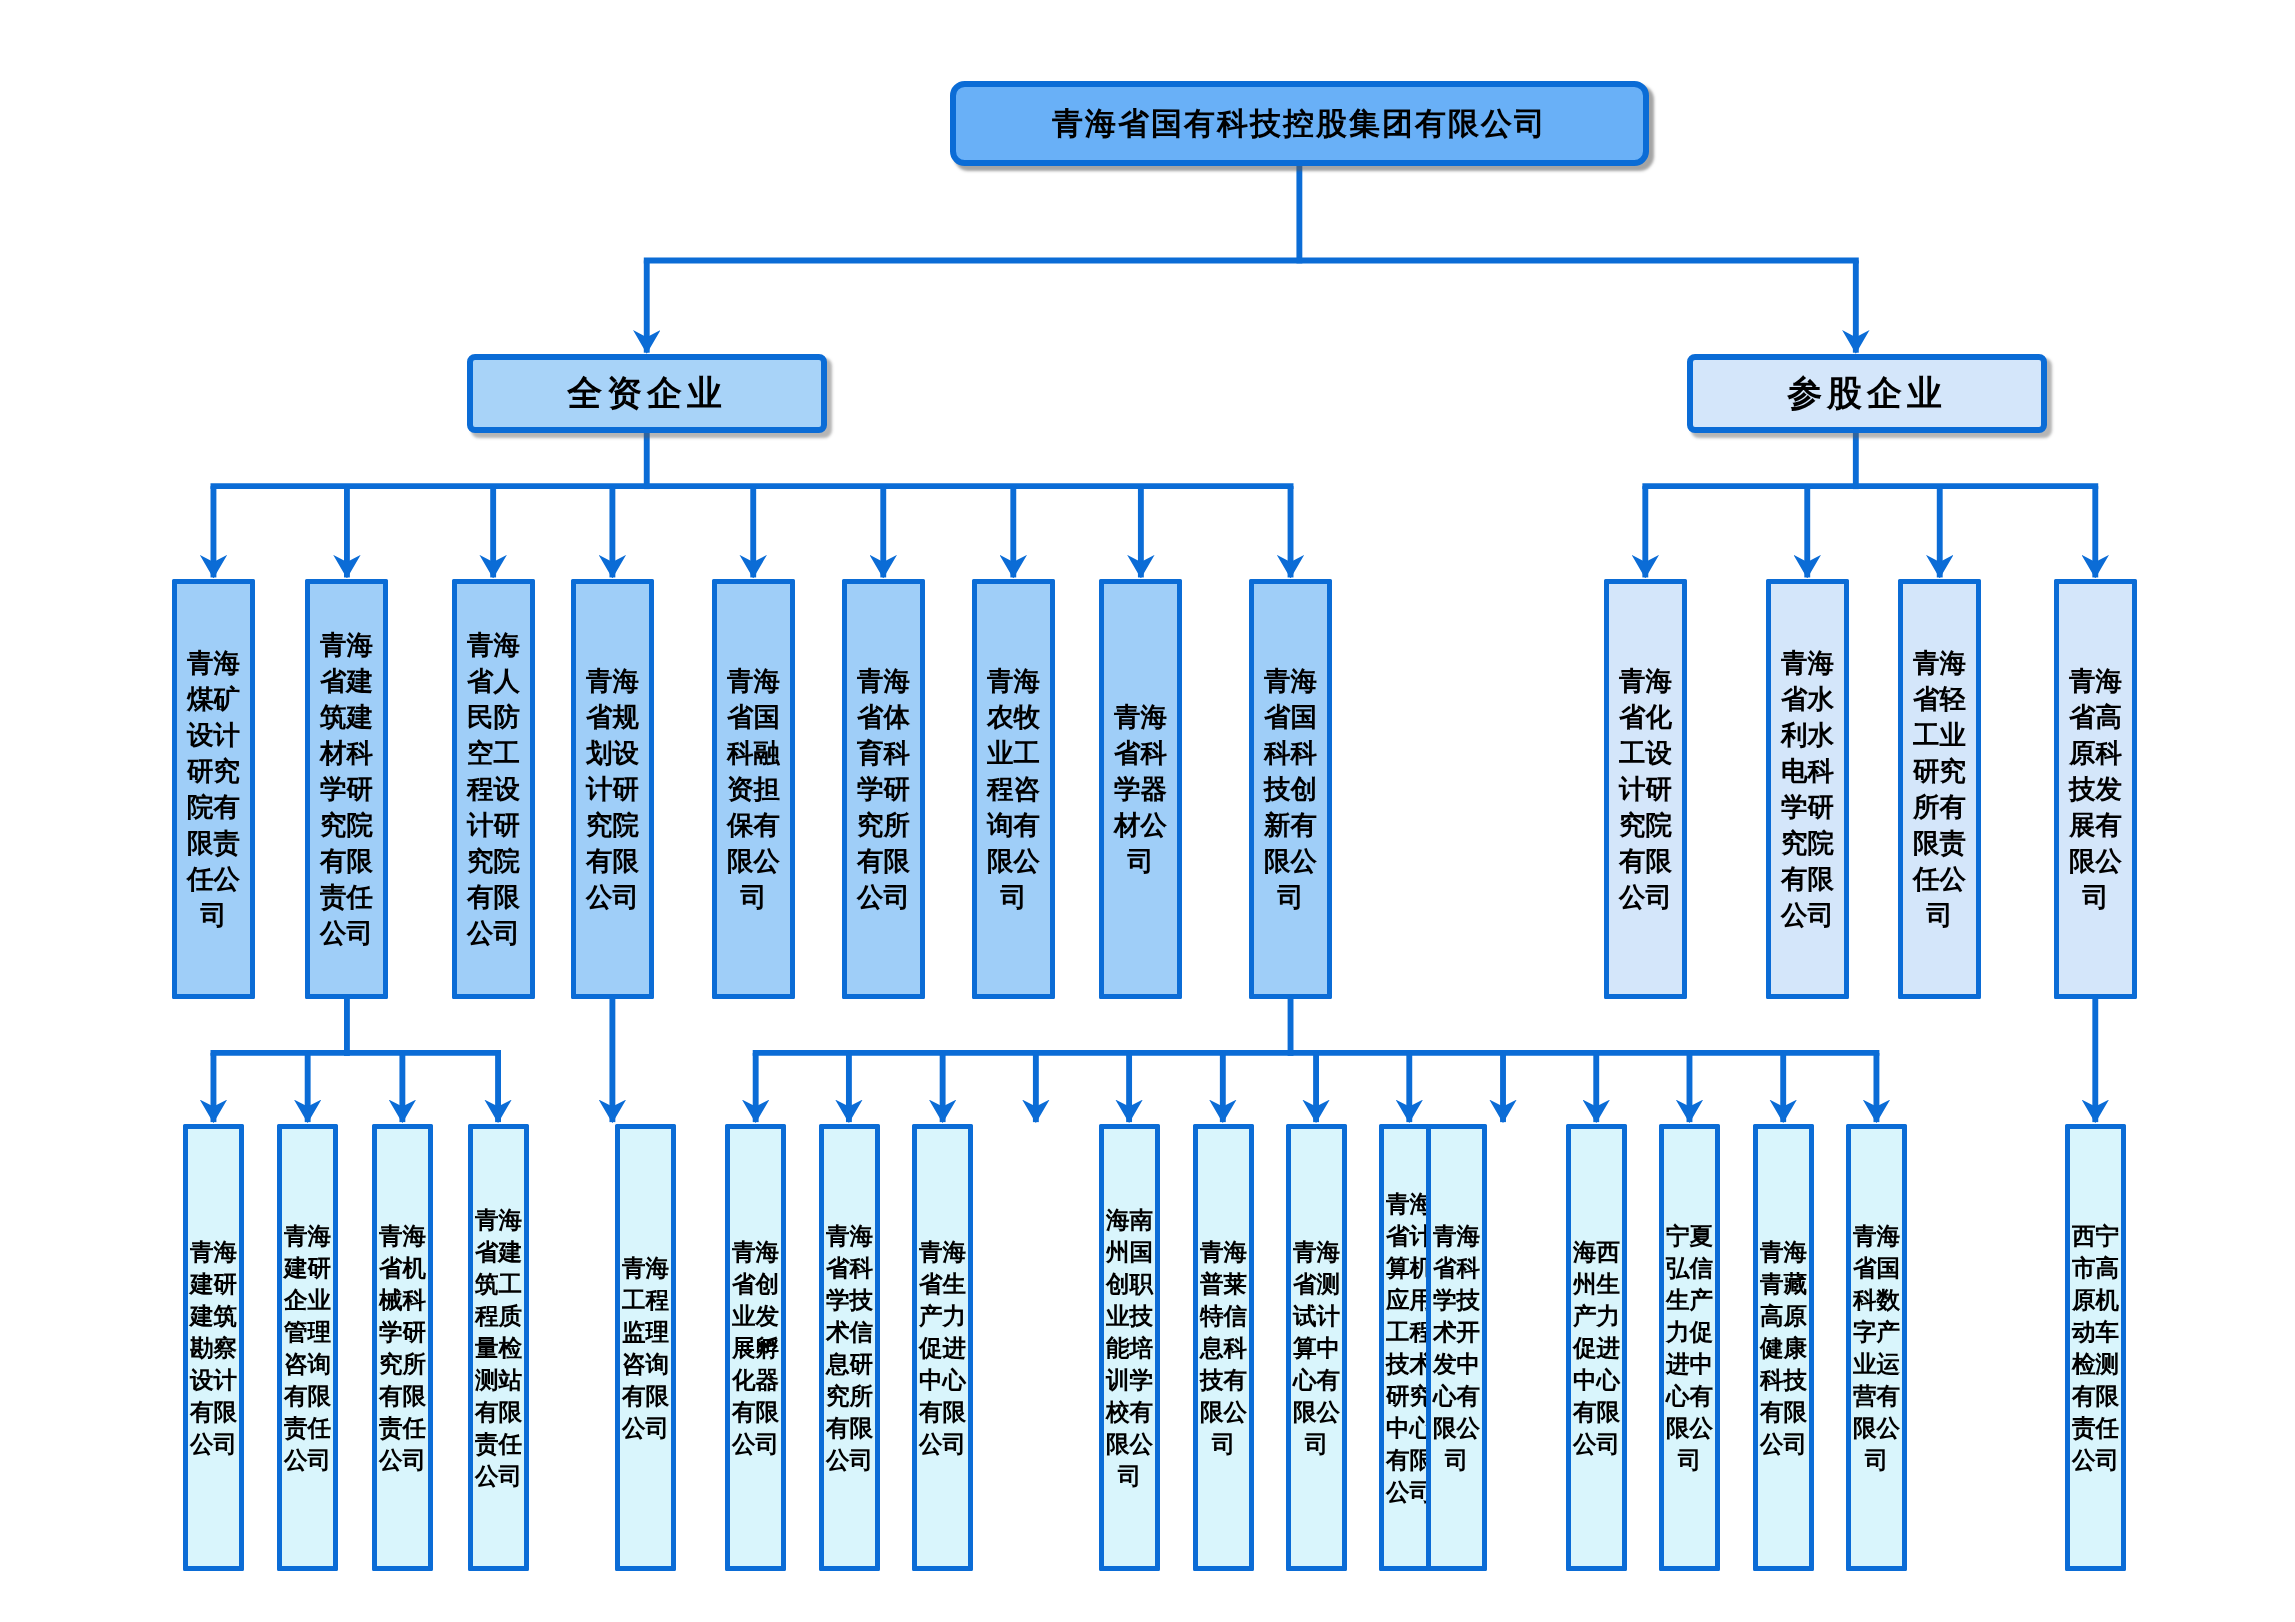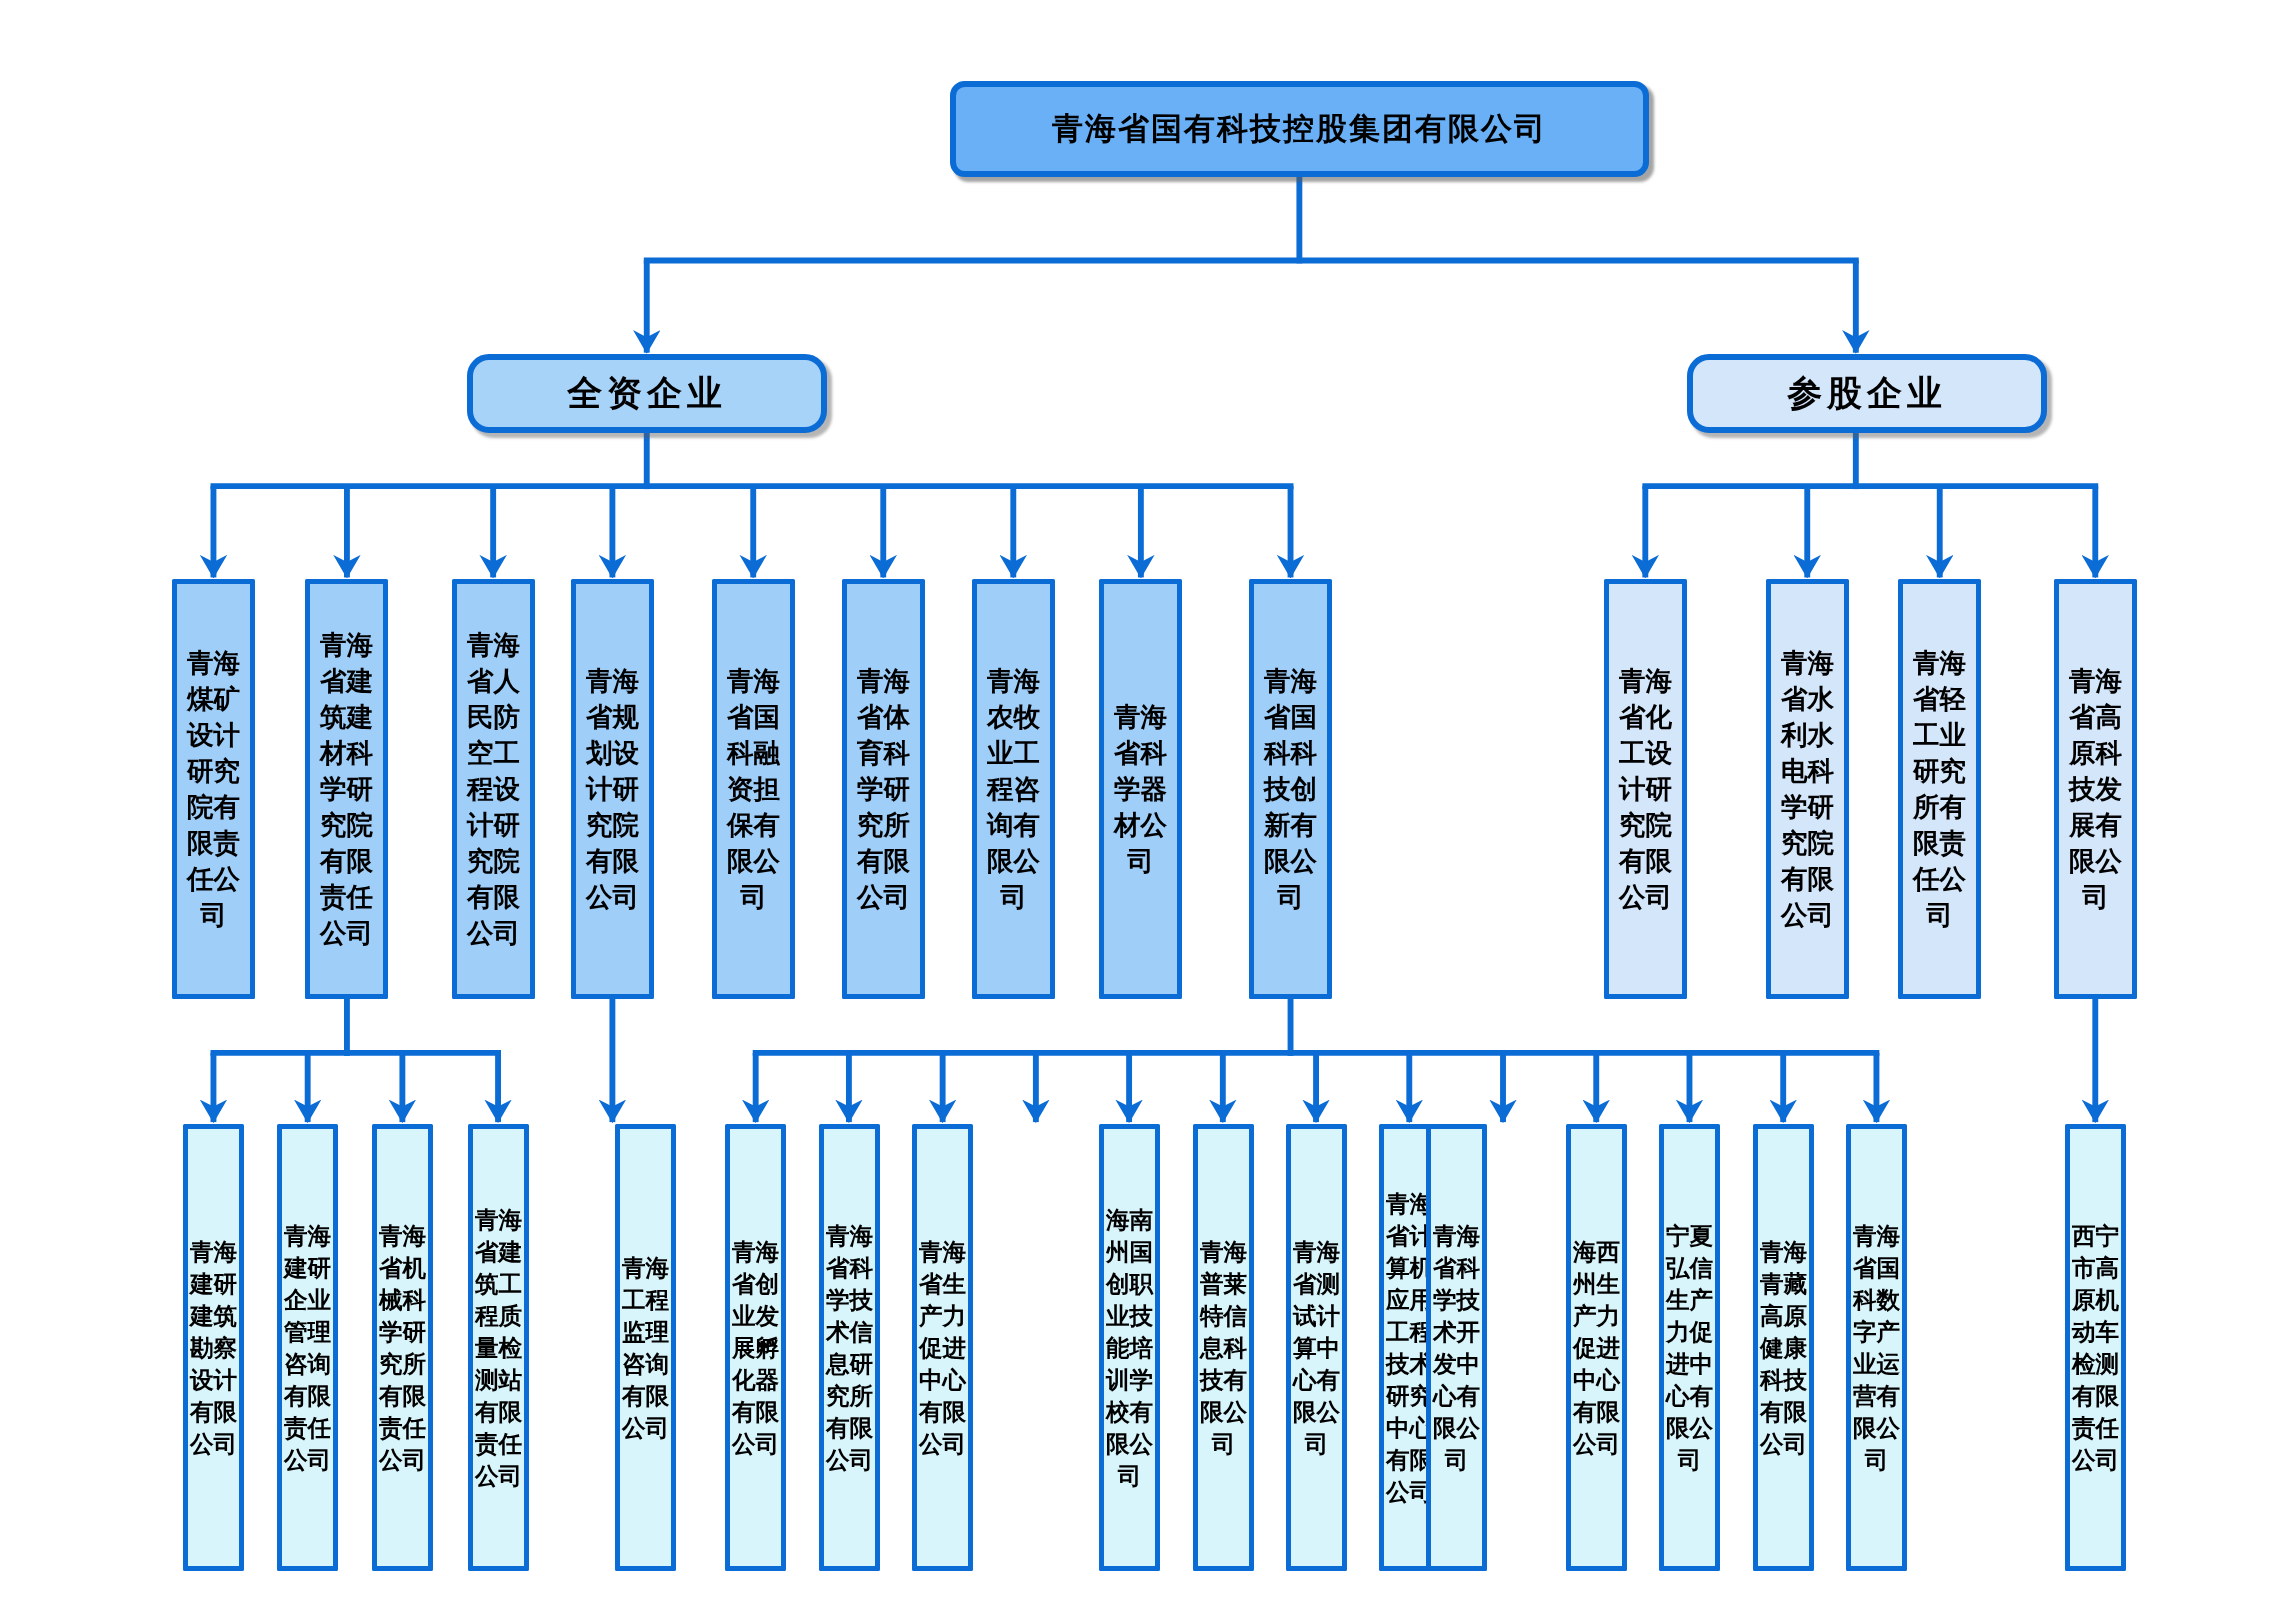--- a/index.html
+++ b/index.html
@@ -17,28 +17,28 @@
     position:relative;width:2295px;height:1623px;background:#ffffff;
     font-family:"Liberation Sans",sans-serif;font-weight:bold;color:var(--text);
     overflow:hidden;
   }
   svg.wires{position:absolute;left:0;top:0;z-index:1;}
   .node{
     position:absolute;box-sizing:border-box;z-index:2;
     display:flex;align-items:center;justify-content:center;
   }
   .title-box{
-    left:950px;top:81px;width:699px;height:96px;
+    left:950px;top:81px;width:699px;height:85px;
     background:var(--title-fill);border:6.9px solid var(--line);border-radius:14.7px;
     box-shadow:4.4px 4.4px 2.9px rgba(90,90,90,.55);
     font-size:31px;letter-spacing:2px;white-space:nowrap;
   }
   .group-box{
     top:354px;width:360px;height:79px;
-    border:6.4px solid var(--line);border-radius:22px;
+    border:6.4px solid var(--line);border-radius:8px;
     box-shadow:4.4px 4.4px 2.9px rgba(90,90,90,.45);
     font-size:35px;letter-spacing:4.9px;white-space:nowrap;
   }
   .group-wholly{left:467px;background:var(--group-wholly-fill);}
   .group-equity{left:1687px;background:var(--group-equity-fill);}
   .l2{top:579px;width:83px;height:420px;border:5.9px solid var(--line);border-radius:1.5px;}
   .l2.fill-left{background:var(--l2-left-fill);}
   .l2.fill-right{background:var(--l2-right-fill);}
   .l3{top:1124px;width:61px;height:447px;border:5.9px solid var(--line);border-radius:1.5px;background:var(--l3-fill);}
   .txt{text-align:center;word-break:break-all;overflow-wrap:anywhere;}

